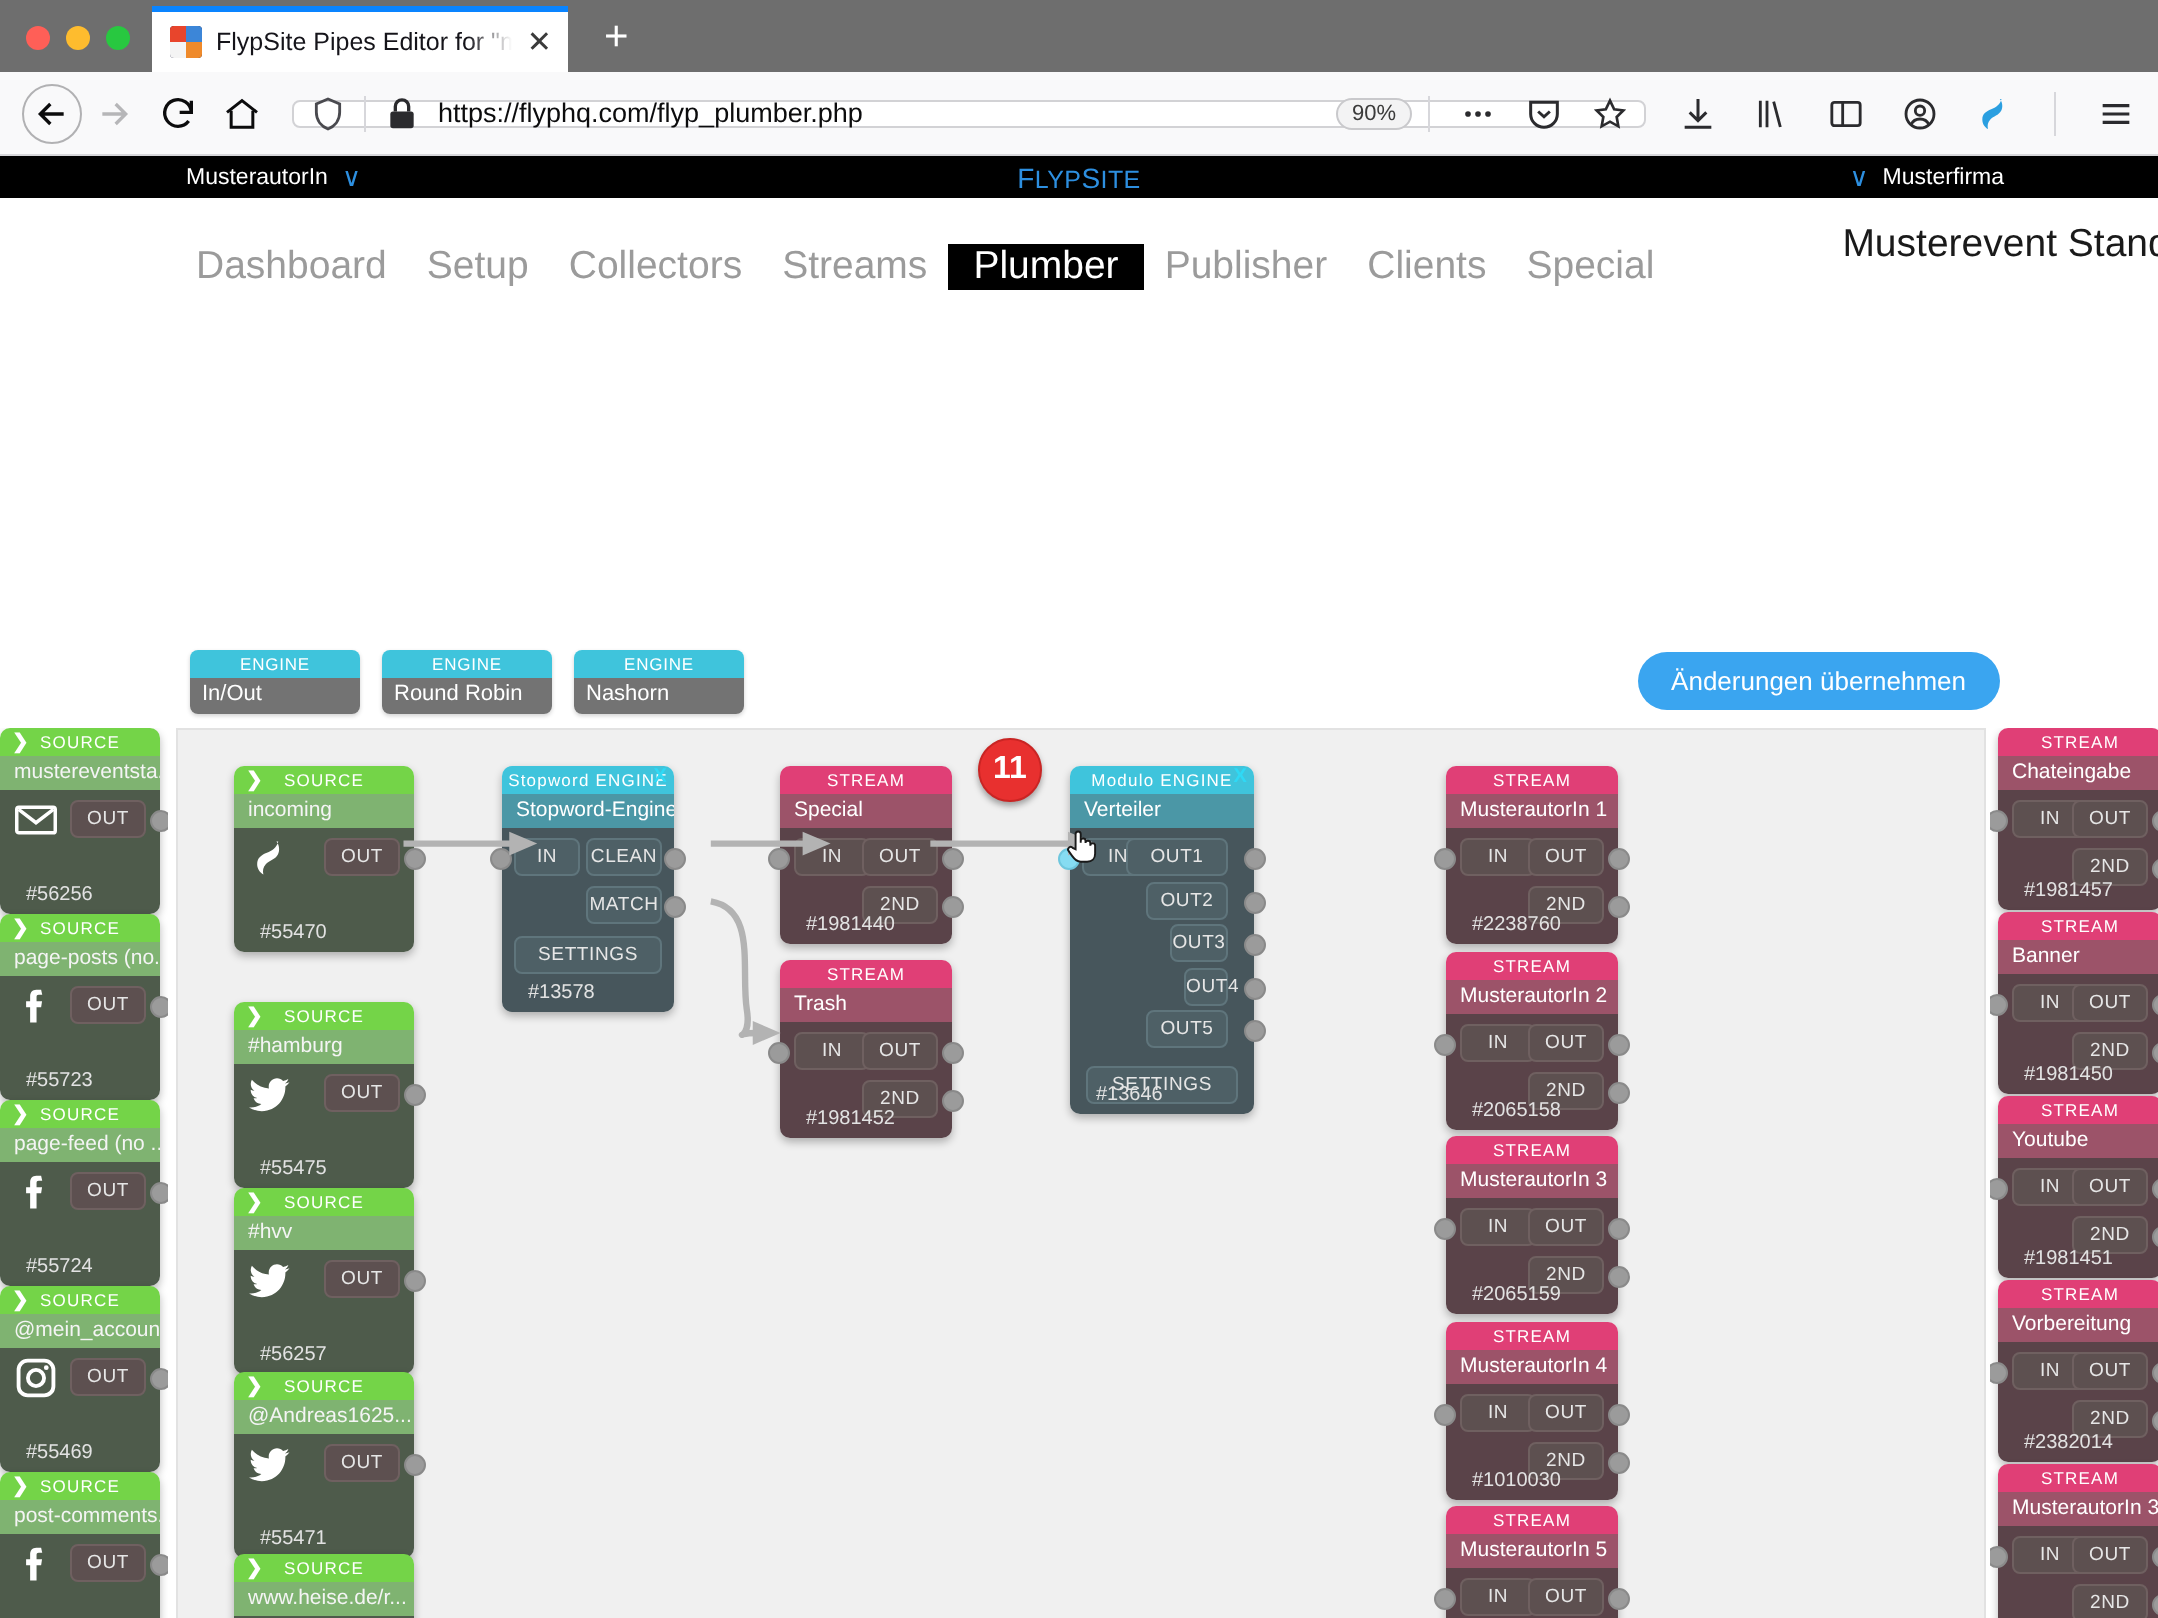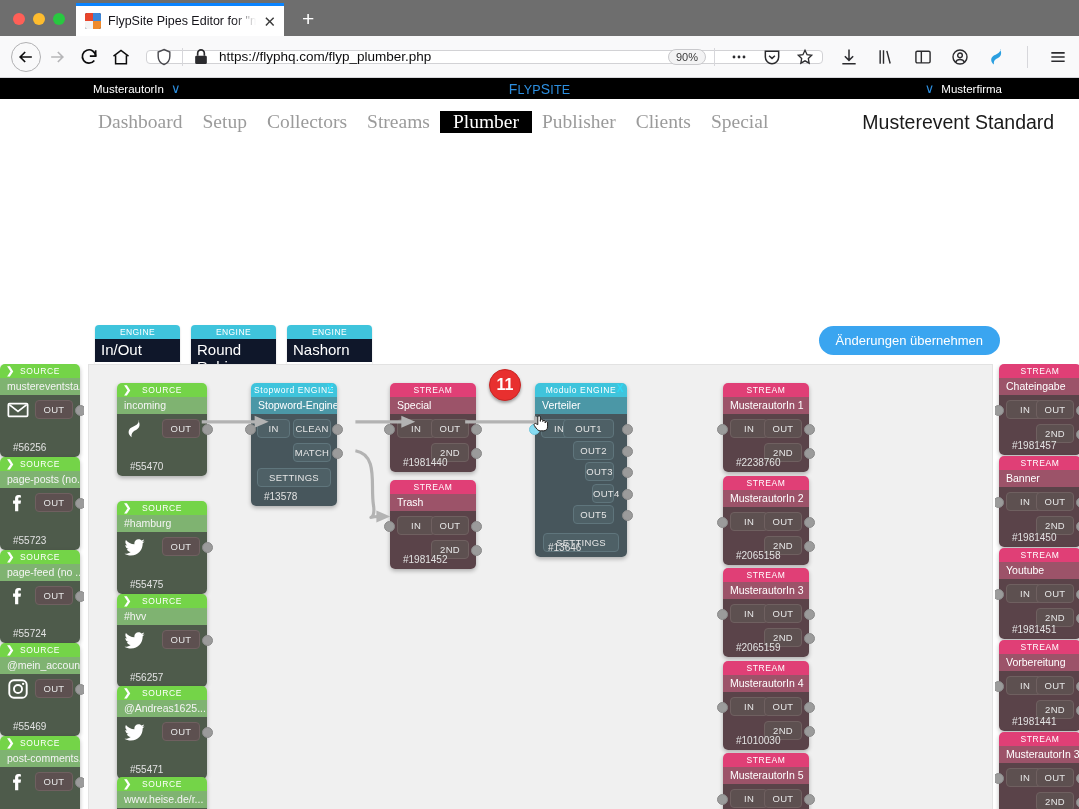--- a/index.html
+++ b/index.html
@@ -92,41 +92,41 @@
     color: #2d8fe0; font-size: 12.5px; letter-spacing: .2px;
   }
   .appbar .center .big { font-size: 14px; }
   .appbar .right { position: absolute; right: 77px; display: flex; align-items: center; gap: 7px; }
   .caret { color: #2d8fe0; font-size: 13px; line-height: 1; }
 
   .mainnav {
     height: 46px; background: #fff; position: relative;
     display: flex; align-items: stretch;
   }
-  .mainnav .items { display: flex; align-items: center; margin-left: 88px; font-family: Liberation Serif, serif; }
+  .mainnav .items { display: flex; align-items: flex-end; margin-left: 88px; }
   .navitem {
     display: flex; align-items: center; padding: 0 10px;
     font-size: 19.5px; color: #9b9b9b; cursor: pointer; white-space: nowrap;
   }
   .navitem.active { background: #000; color: #fff; padding: 0 13px; }
   .eventname {
     display: flex; align-items: center; margin-left: 84px;
     font-size: 19.5px; color: #1a1a1a; white-space: nowrap;
   }
 
   
   .page { position: relative; height: 722px; background: #fff; }
 
   .engine-tabs { position: absolute; left: 95px; top: 180px; display: flex; gap: 11px; }
   .etab {
     width: 85px; border-radius: 4px; overflow: hidden;
     box-shadow: 0 1px 2px rgba(0,0,0,.18); cursor: pointer;
   }
   .etab .t { background: #3fc4dc; color: #fff; font-size: 8.5px; text-align: center; padding: 2px 0 2px; letter-spacing: .4px; }
-  .etab .b { background: #0f172a; color: #fff; font-size: 15px; padding: 2px 6px 4px; }
+  .etab .b { background: #737373; color: #fff; font-size: 11px; padding: 2px 6px 4px; }
 
   .apply-btn {
     position: absolute; right: 79px; top: 181px;
     background: #3aa5f0; color: #fff; border: none; border-radius: 16px;
     font-size: 13px; padding: 7px 17px; cursor: pointer;
     font-family: "Liberation Sans", sans-serif;
   }
 
   
   .canvas {
@@ -461,21 +461,21 @@
       <div class="node stream" style="left:4px;top:276px;width:82px;">
     <div class="hdr"><span>STREAM</span></div>
     <div class="sub">Vorbereitung</div>
     <div class="body" style="height:60px;">
       <span class="knob" style="left:-6px;top:10px;"></span>
                  <span class="port" style="left:7px;top:5px;width:38px;">IN</span>
       <span class="port" style="right:7px;top:5px;width:38px;">OUT</span>
       <span class="knob" style="right:-6px;top:10px;"></span>
       <span class="port" style="right:7px;top:29px;width:38px;">2ND</span>
                   <span class="knob" style="right:-6px;top:34px;"></span>
-      <span class="idtag">#1981441</span>
+      <span class="idtag">#2382014</span>
     </div>
       </div>
       <div class="node stream" style="left:4px;top:368px;width:82px;">
     <div class="hdr"><span>STREAM</span></div>
     <div class="sub">MusterautorIn 3</div>
     <div class="body" style="height:60px;">
       <span class="knob" style="left:-6px;top:10px;"></span>
                  <span class="port" style="left:7px;top:5px;width:38px;">IN</span>
       <span class="port" style="right:7px;top:5px;width:38px;">OUT</span>
       <span class="knob" style="right:-6px;top:10px;"></span>

